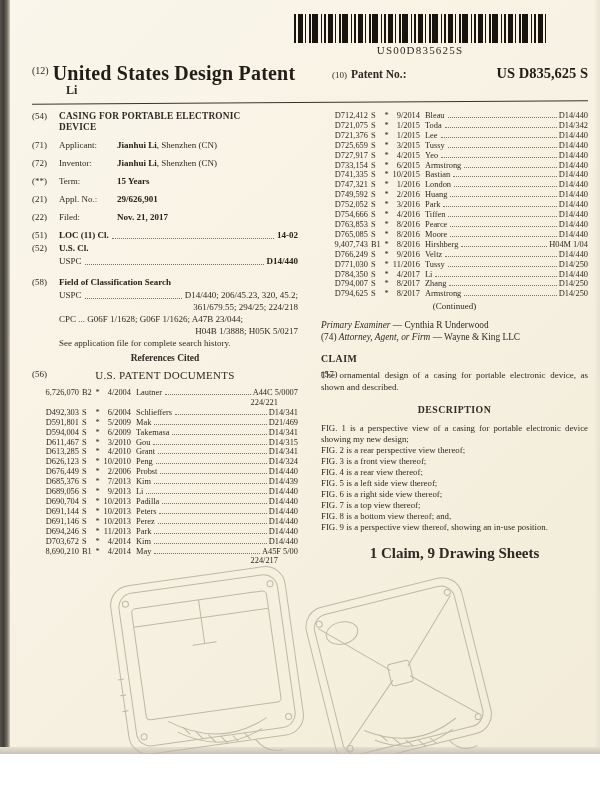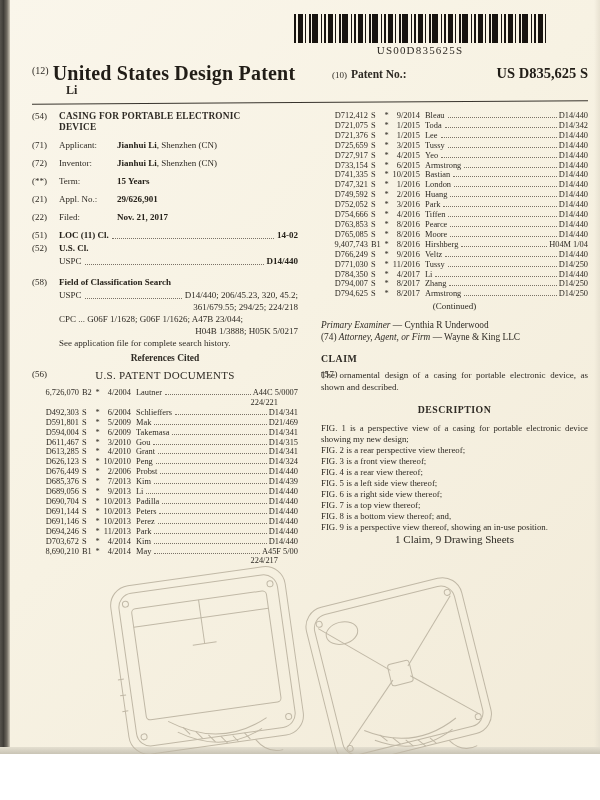--- a/index.html
+++ b/index.html
@@ -75,21 +75,21 @@
   .ref-row2 { font-size:8.4px; line-height:9.9px; text-align:right; padding-right:20px; }
   .continued { text-align:center; font-size:9px; margin-top:2px; }
 
   
   .exam-block { margin-top:8px; font-size:9.3px; line-height:12px; }
   .ital { font-style:italic; }
   .claim-head { position:relative; text-align:left; font-weight:bold; font-size:9.8px; margin:10px 0 6px 0; letter-spacing:.5px; }
   .claim-text { font-size:9px; line-height:11.5px; text-align:justify; }
   .desc-head { text-align:center; font-weight:bold; font-size:9.8px; margin:11px 0 8px 0; letter-spacing:.5px; }
   .fig-line { font-size:8.8px; line-height:11px; text-align:justify; }
-  .footer-line { text-align:center; font-weight:normal; font-size:11px; margin-top:0; }
+  .footer-line { text-align:center; font-weight:bold; font-size:15px; margin-top:12px; }
 
   
   .figures { position:absolute; left:0; top:545px; width:600px; height:255px; }
   .fig-svg { position:absolute; }
   .fig1 { left:95px; top:2px; }
   .fig2 { left:292px; top:6px; }
 </style>
 </head>
 <body>
 

